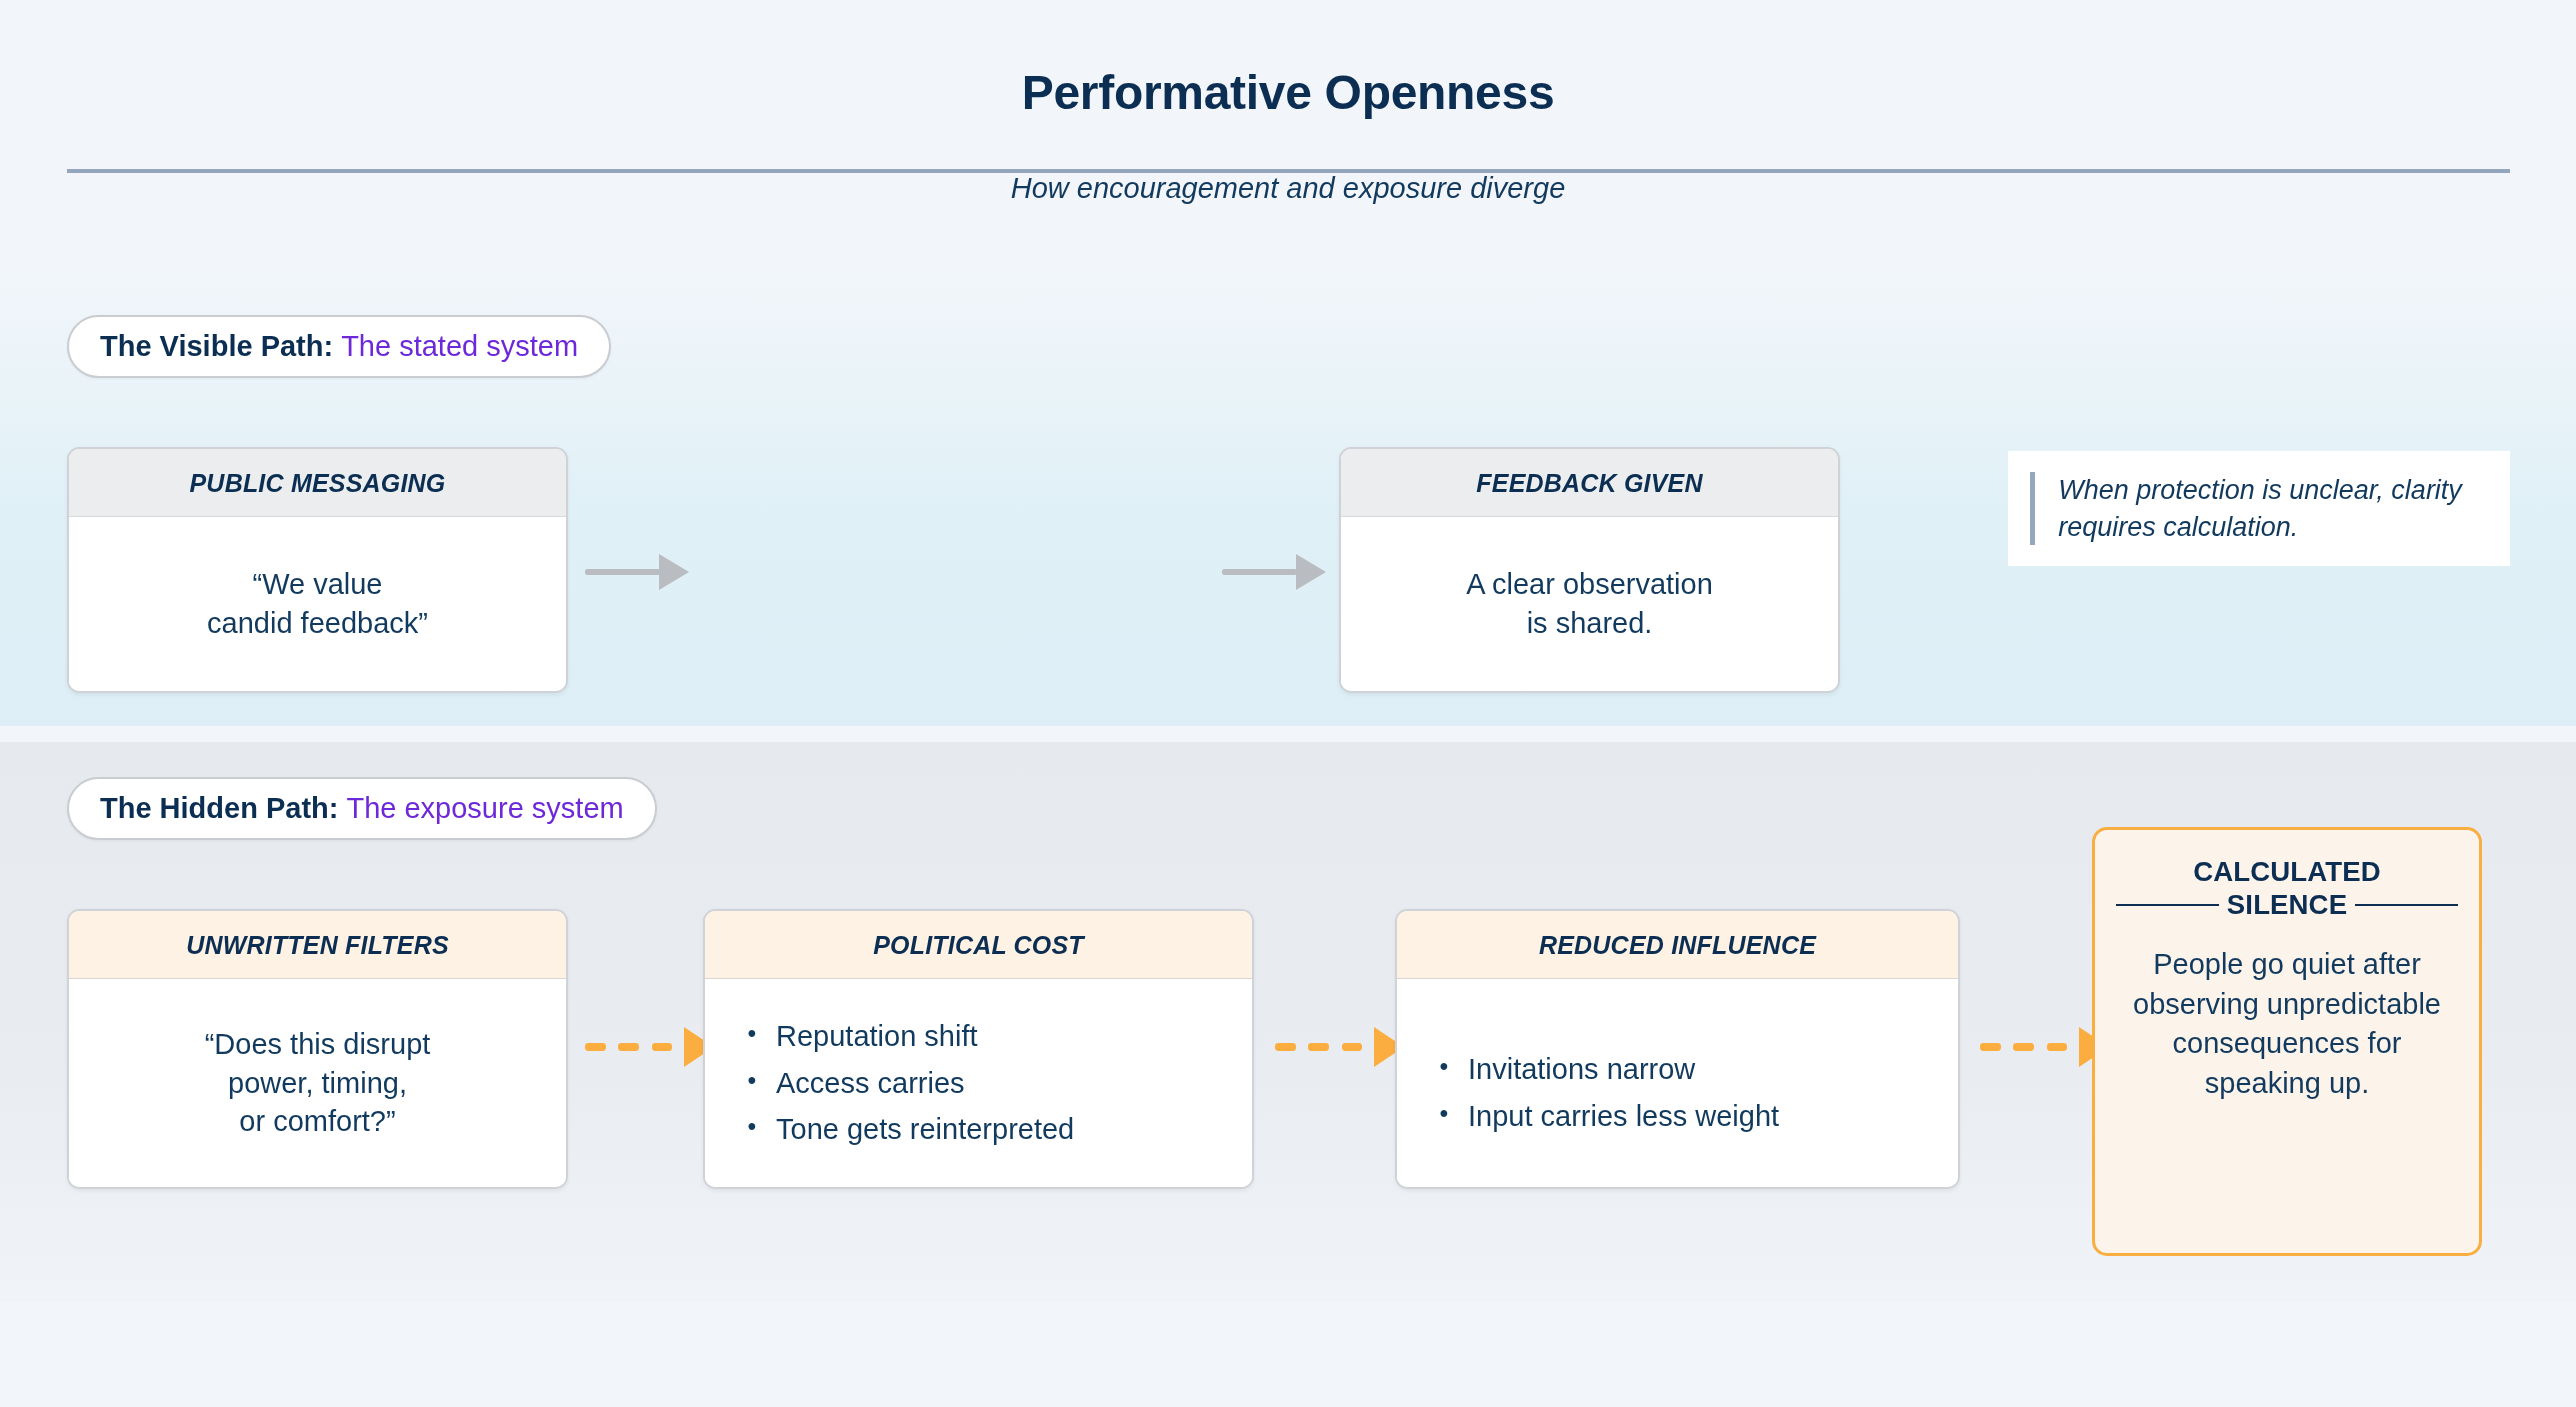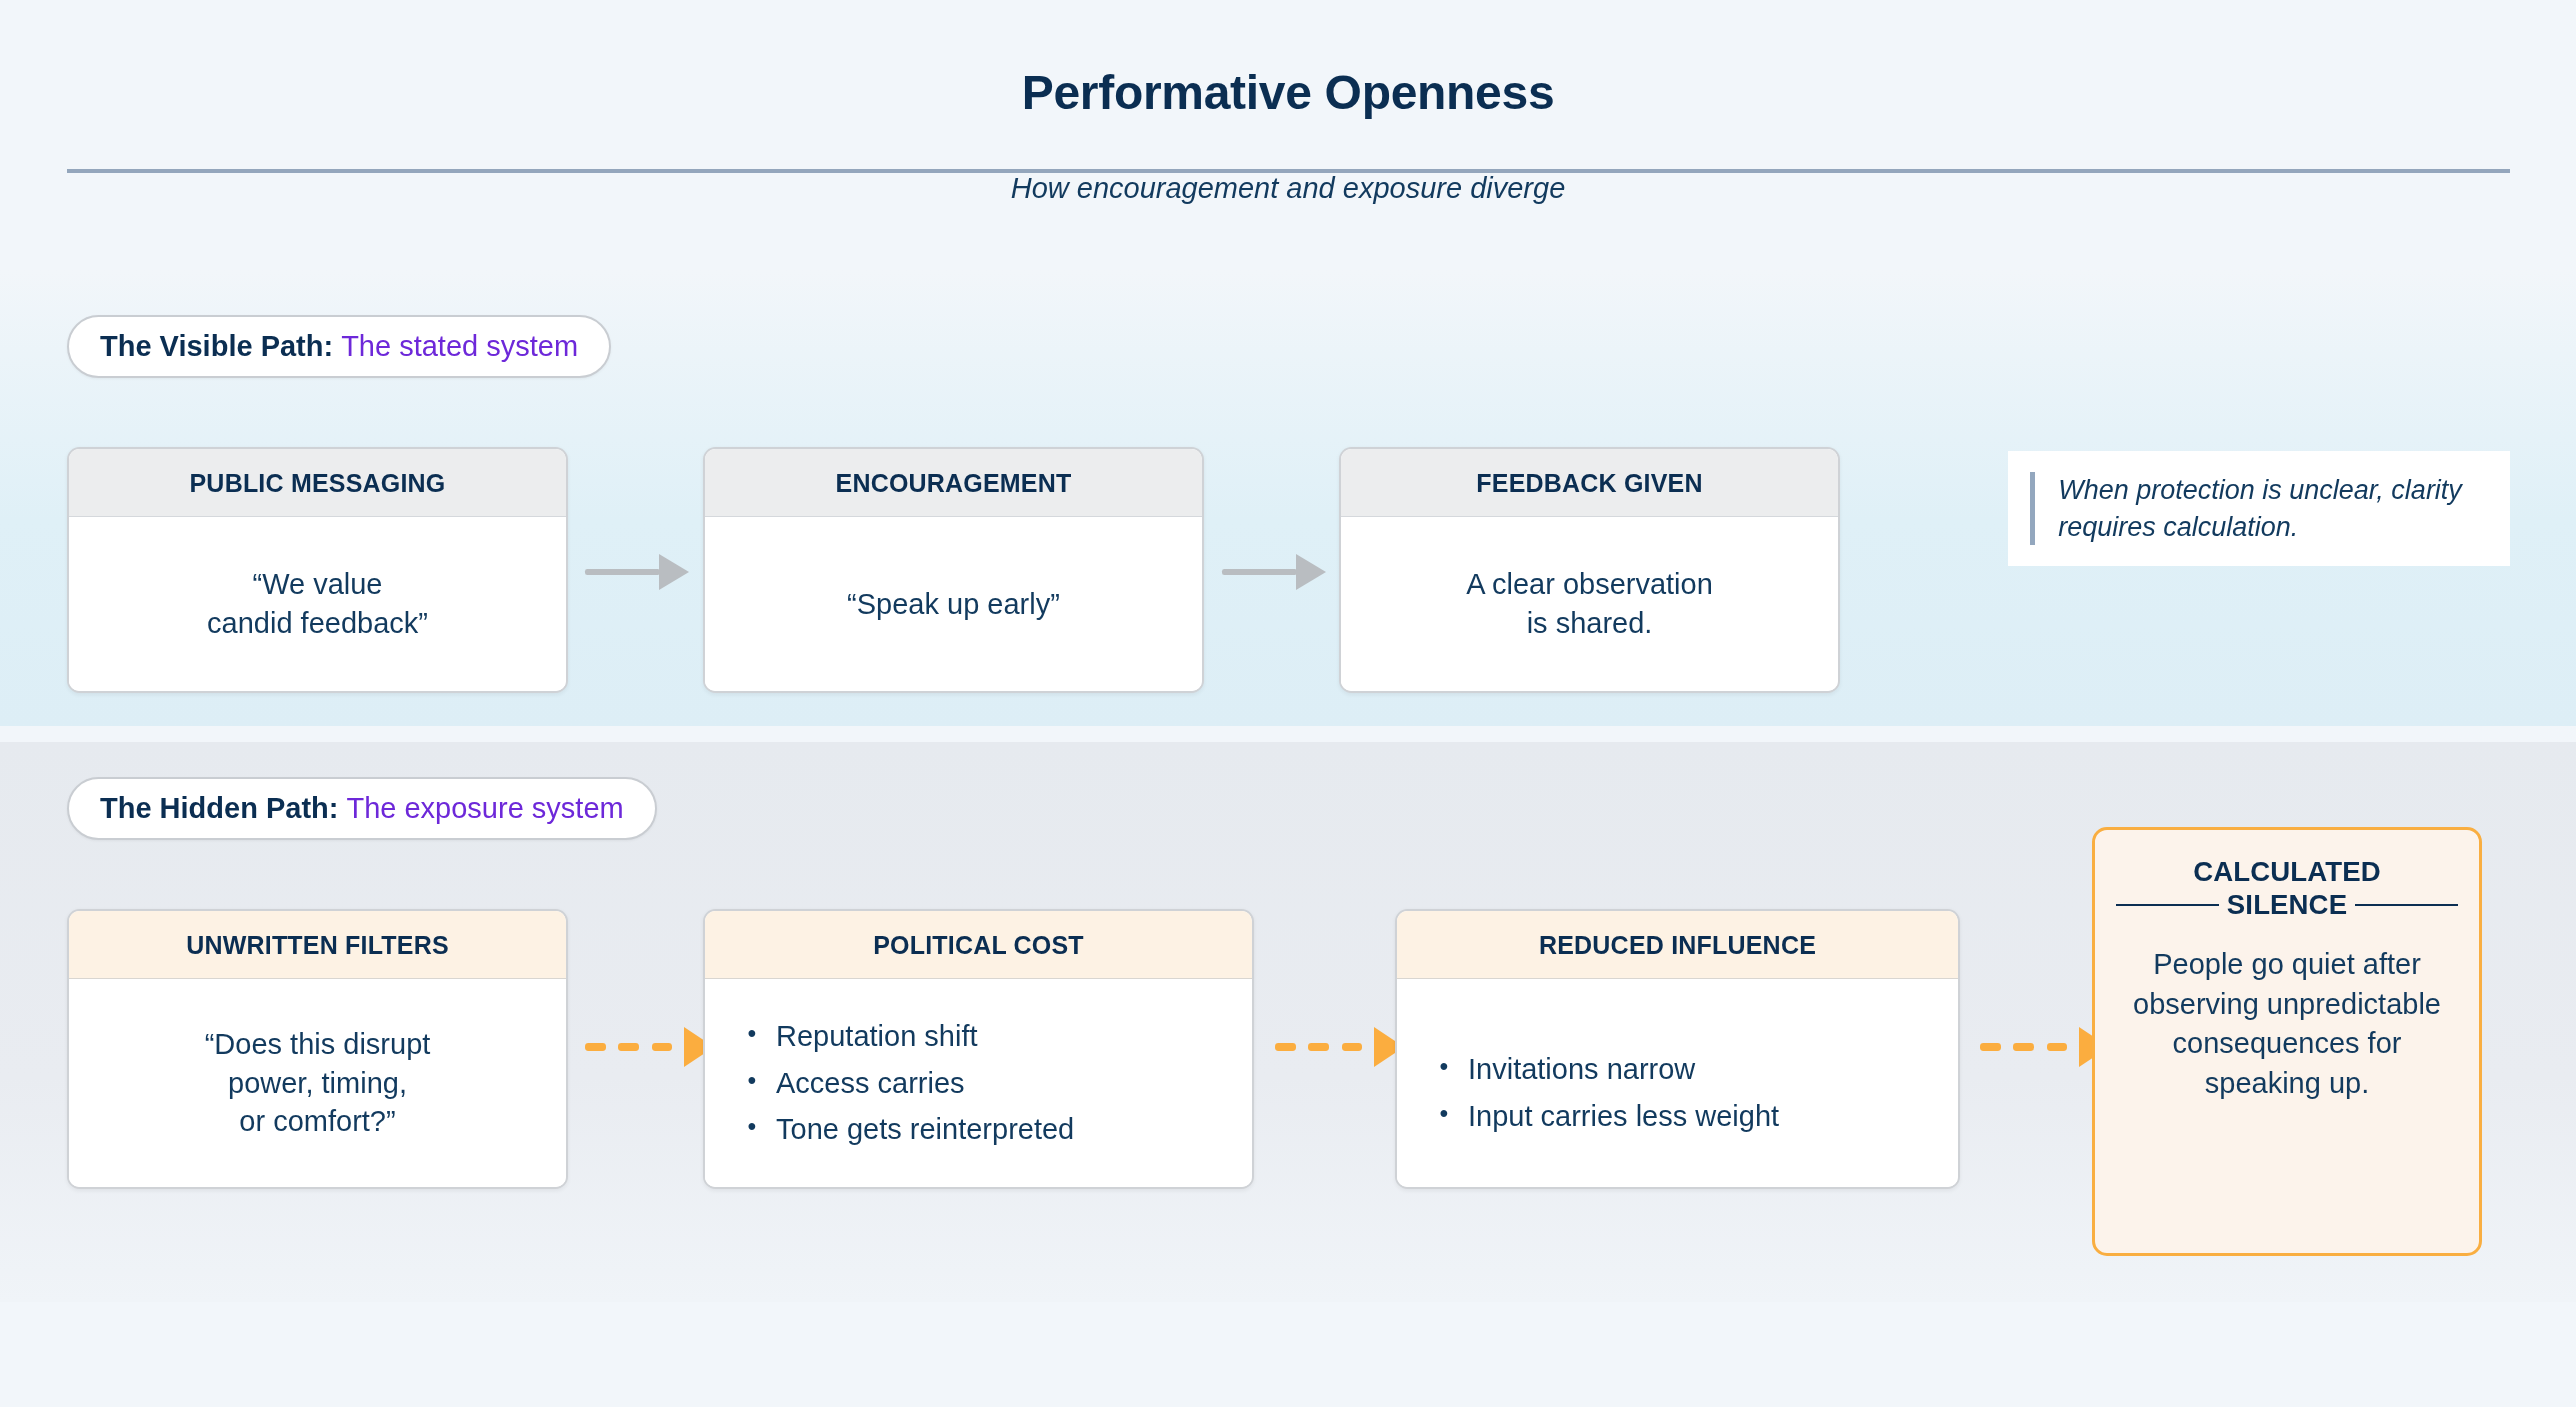--- a/index.html
+++ b/index.html
@@ -107,20 +107,21 @@
   .card-head {
     flex: 0 0 auto;
     text-align: center;
     font-size: 25px;
     font-weight: bold;
     color: #0B2E52;
     letter-spacing: 0.2px;
     padding: 22px 10.3px 19.5px;
     border-bottom: 1.7px solid #D5D8DC;
     line-height: 1;
+    font-style: italic;
   }
   .head-grey { background: #ECEDEE; }
   .head-cream { background: #FDF2E4; border-bottom-color: #D9D6D1; }
 
   .card-body {
     flex: 1 1 auto;
     display: flex;
     flex-direction: column;
     justify-content: center;
     padding: 17px 19.5px;
@@ -281,26 +282,20 @@
     <div class="card-body">
       <div class="body-quote">“We value<br>candid feedback”</div>
     </div>
   </div>
 
   <div class="arrow arrow-grey" id="arrow-v1">
     <div class="shaft"></div>
     <div class="head"></div>
   </div>
 
-  <div class="card" id="card-v2">
-    <div class="card-head head-grey">ENCOURAGEMENT</div>
-    <div class="card-body">
-      <div class="body-quote">“Speak up early”</div>
-    </div>
-  </div>
 
   <div class="arrow arrow-grey" id="arrow-v2">
     <div class="shaft"></div>
     <div class="head"></div>
   </div>
 
   <div class="card" id="card-v3">
     <div class="card-head head-grey">FEEDBACK GIVEN</div>
     <div class="card-body">
       <div class="body-quote">A clear observation<br>is shared.</div>

